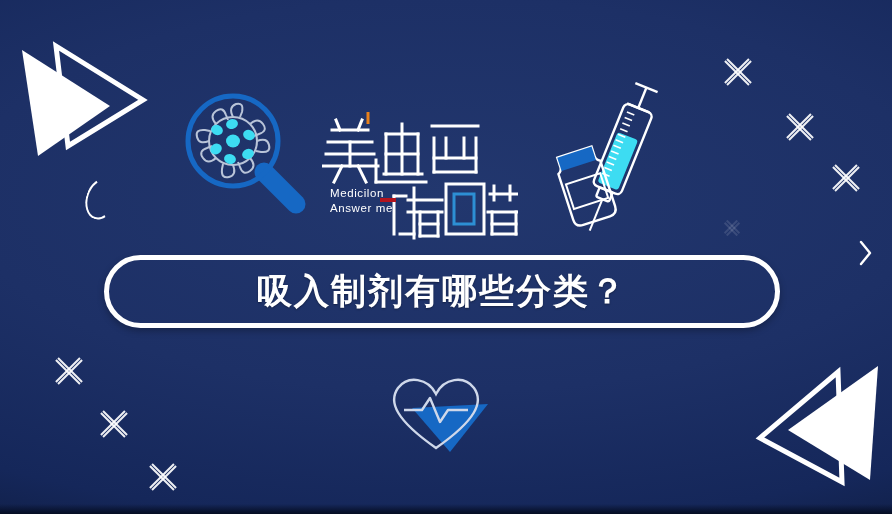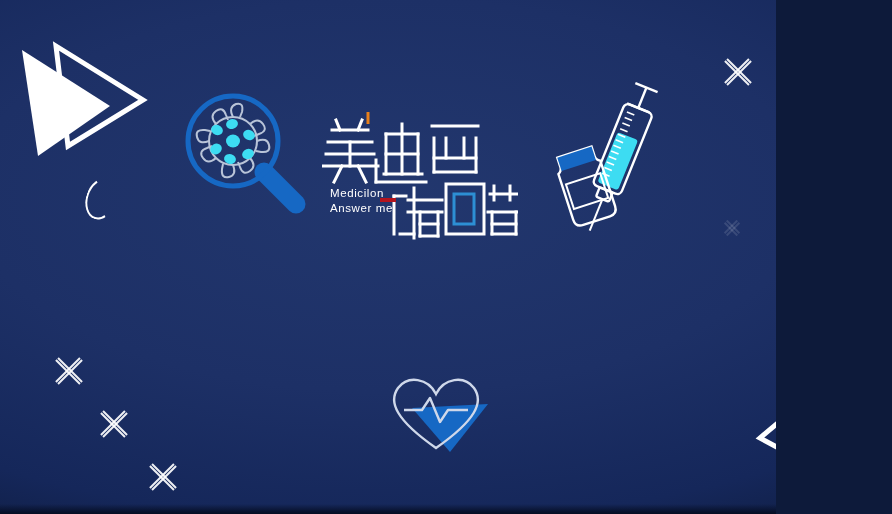--- a/index.html
+++ b/index.html
@@ -2,21 +2,21 @@
 <html><head>
 <meta charset="utf-8">
 <style>
   html, body {
     margin: 0;
     padding: 0;
     background: #0d1a3a;
   }
   #stage {
     position: relative;
-    width: 776px;
+    width: 892px;
     height: 514px;
     overflow: hidden;
     background: #1b2f63;
     background-image:
       radial-gradient(ellipse 120% 85% at 50% 38%, #22376e 0%, #1d3066 45%, #15275a 75%, #0c1836 100%);
     font-family: "Liberation Sans", "DejaVu Sans", sans-serif;
   }
   #stage::after {
     content: "";
     position: absolute;
@@ -305,20 +305,23 @@
       <line x1="58" y1="92" x2="74" y2="92" stroke="#b3141e" stroke-width="4"></line>
 
       <line x1="46" y1="4" x2="46" y2="16" stroke="#e8801a" stroke-width="3"></line>
     </svg>
     <div id="logo-en">
       <div>Medicilon</div>
       <div>Answer me</div>
     </div>
   </div>
 
+  <div id="title-pill">
+    <span id="title-text">吸入制剂有哪些分类？</span>
+  </div>
 
   <div class="deco" style="left:384px; top:368px; width:104px; height:84px;">
     <svg width="104" height="84" viewBox="0 0 104 84">
       <polygon points="28,40 104,36 66,84" fill="#1668c4"></polygon>
       <path d="M52 80 C 12 52, 4 34, 14 20 C 24 7, 44 10, 52 26 C 60 10, 80 7, 90 20 C 100 34, 92 52, 52 80 Z" fill="none" stroke="#cfd8ea" stroke-width="2.4"></path>
       <polyline points="20,42 38,42 46,30 56,54 64,42 84,42" fill="none" stroke="#cfd8ea" stroke-width="2.4" stroke-linejoin="round"></polyline>
     </svg>
   </div>
 
 </div>

